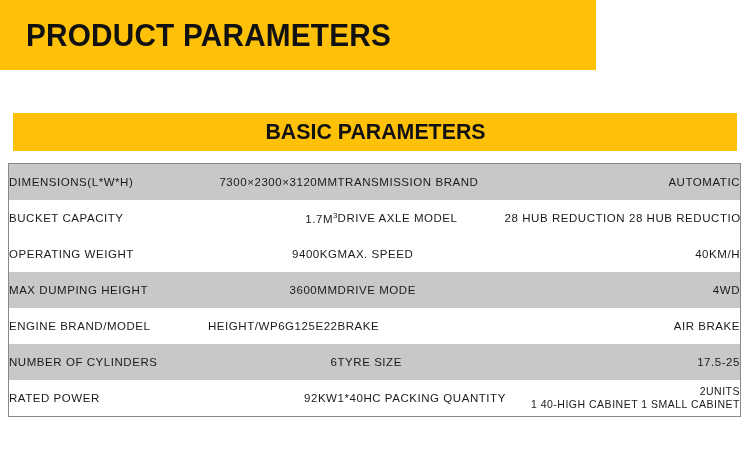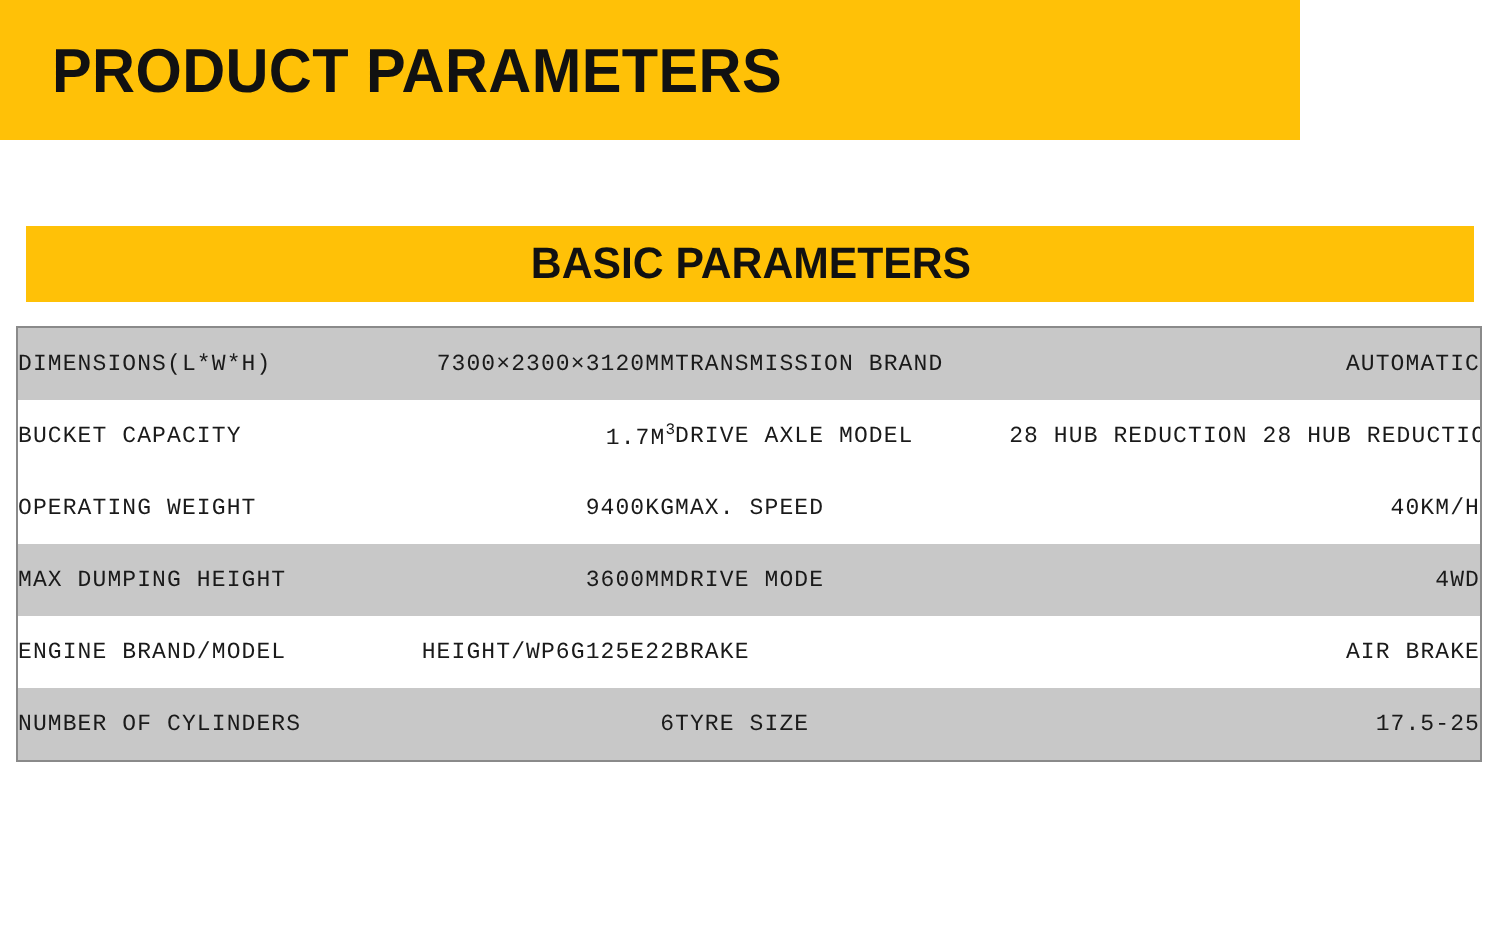--- a/index.html
+++ b/index.html
@@ -9,21 +9,21 @@
   body {
     width: 750px;
     height: 468px;
     background: #ffffff;
     font-family: "Liberation Sans", sans-serif;
     overflow: hidden;
   }
 
   
   .main-banner {
-    width: 650px;
+    width: 596px;
     height: 70px;
     background: #FFC107;
     display: flex;
     align-items: center;
     box-sizing: border-box;
     padding-left: 26px;
   }
   .main-banner-title {
     font-size: 31px;
     font-weight: bold;
@@ -75,21 +75,20 @@
     padding: 0 9px 0 8px;
     box-sizing: border-box;
     background: #ffffff;
   }
   table.params {
     width: 100%;
     border-collapse: collapse;
     border: 1px solid #8a8a8a;
     table-layout: fixed;
     background: #15803d;
-    font-family: Liberation Mono, monospace;
   }
   table.params tr.row-shaded { background: #C8C8C8; }
   table.params tr.row-plain  { background: #FFFFFF; }
 
   table.params td {
     padding: 0;
     height: 36px;
     font-size: 11.5px;
     color: #1a1a1a;
     vertical-align: middle;
@@ -212,16 +211,27 @@
         <td class="value-r">AIR BRAKE</td>
       </tr>
 
       <tr class="row-shaded">
         <td class="label">NUMBER OF CYLINDERS</td>
         <td class="value">6</td>
         <td class="label-r">TYRE SIZE</td>
         <td class="value-r">17.5-25</td>
       </tr>
 
+      <tr class="row-plain">
+        <td class="label">RATED POWER</td>
+        <td class="value">92KW</td>
+        <td class="packing-label">1*40HC PACKING QUANTITY</td>
+        <td class="value-r">
+          <div class="stack">
+            <span class="line-top">2UNITS</span>
+            <span class="line-bottom">1 40-HIGH CABINET 1 SMALL CABINET</span>
+          </div>
+        </td>
+      </tr>
 
     </tbody>
   </table>
 </div>
 
 </body></html>

